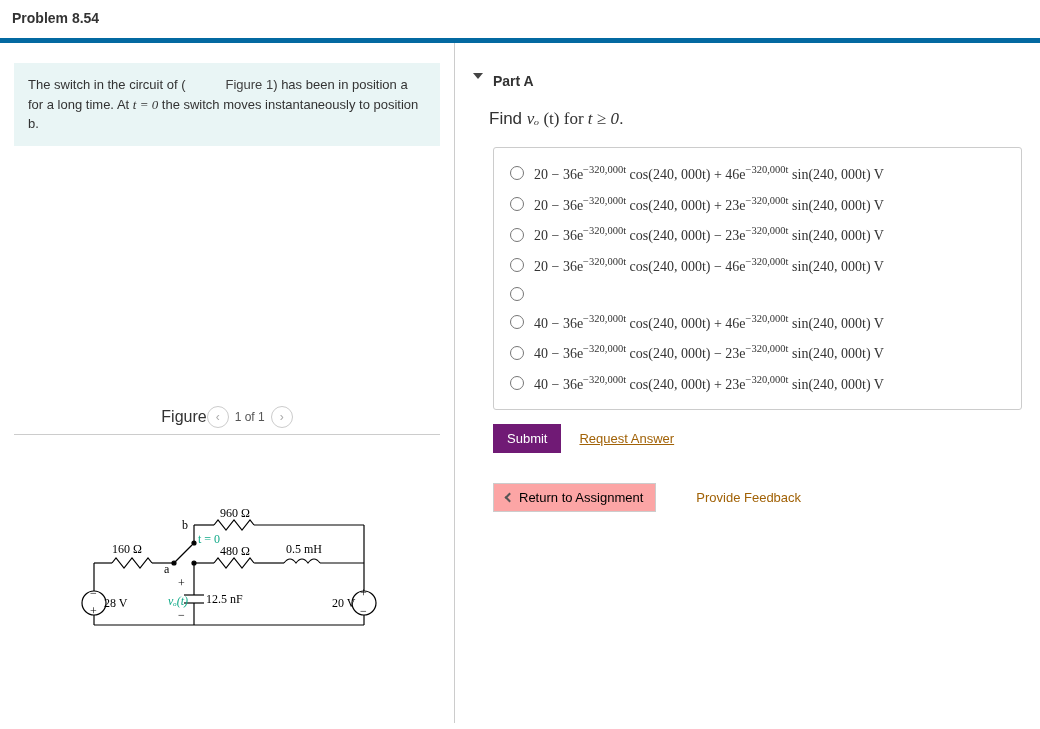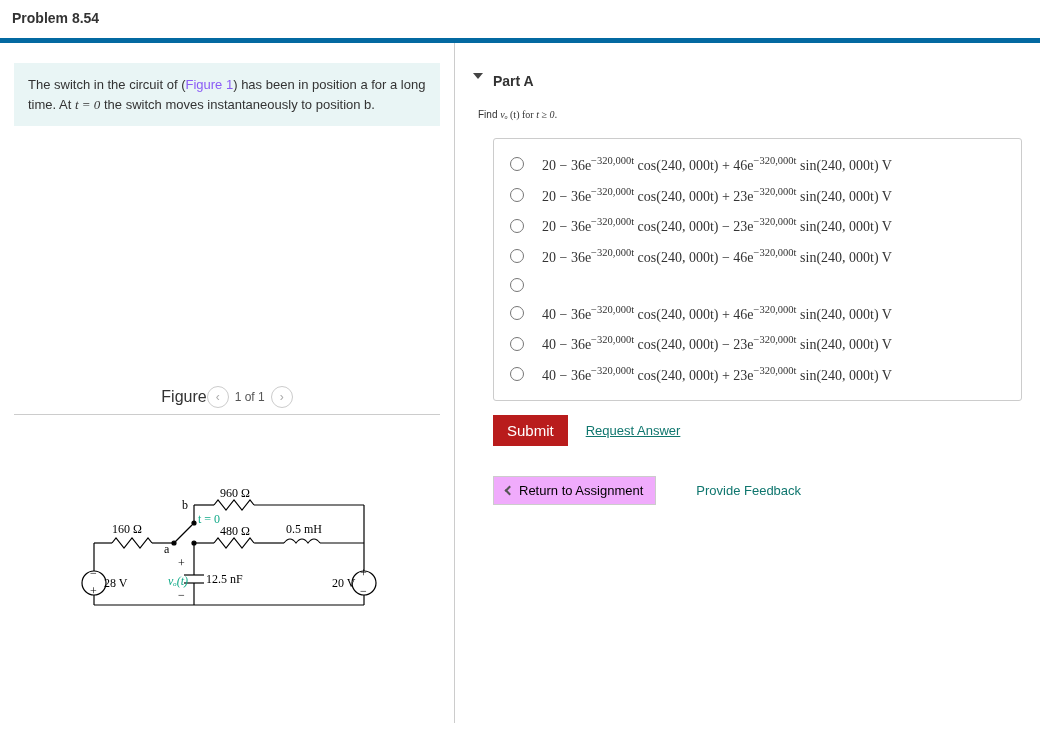--- a/index.html
+++ b/index.html
@@ -3,40 +3,40 @@
 <meta charset="utf-8">
 <style>
   * { box-sizing: border-box; margin: 0; padding: 0; }
   body { font-family: Arial, sans-serif; font-size: 13px; color: #333; background: #fff; width: 1040px; }
   .header { padding: 10px 12px 12px; border-bottom: 5px solid #0369a1; }
   .problem-title { font-weight: bold; font-size: 14px; }
   .main { display: flex; min-height: 680px; }
   .left-col { width: 455px; border-right: 1px solid #ccc; padding: 20px 14px 10px; }
   .right-col { flex: 1; padding: 30px 18px 10px; }
   .info-box { background: #e9f5f5; padding: 12px 14px; font-size: 13px; line-height: 1.5; margin-bottom: 30px; }
-  .info-box .fig-link { color: #8b5cf6; }
+  .info-box .fig-link { color: #404040; margin-left: 40px; }
   .figure-head { display: flex; align-items: center; justify-content: center; border-bottom: 1px solid #ccc; padding-bottom: 6px; margin-top: 260px; }
   .figure-label { font-size: 16px; }
   .pager { display: flex; align-items: center; gap: 6px; color: #555; font-size: 12px; }
   .pager-btn { width: 22px; height: 22px; border: 1px solid #ccc; border-radius: 50%; display: flex; align-items: center; justify-content: center; color: #aaa; background: #fff; cursor: pointer; }
   .circuit { margin-top: 60px; padding-left: 60px; }
   .part-head { display: flex; align-items: flex-start; gap: 10px; margin-bottom: 20px; }
   .caret { width: 0; height: 0; border-left: 5px solid transparent; border-right: 5px solid transparent; border-top: 6px solid #444; }
   .part-title { font-weight: bold; font-size: 14px; }
-  .prompt { margin: 0 0 18px 5px; font-size: 10px; }
+  .prompt { margin: 0 0 18px 16px; font-size: 17px; }
   .options-box { border: 1px solid #ccc; border-radius: 3px; padding: 10px 14px; margin-left: 20px; }
-  .option-row { display: flex; align-items: center; gap: 18px; padding: 6px 2px; font-size: 14px; font-family: "Times New Roman", serif; }
+  .option-row { display: flex; align-items: center; gap: 10px; padding: 6px 2px; font-size: 14px; font-family: "Times New Roman", serif; }
   .option-row input[type=radio] { width: 14px; height: 14px; }
   .expo { font-size: 0.75em; vertical-align: super; }
   .actions { margin: 14px 0 0 20px; display: flex; align-items: center; gap: 18px; }
-  .submit-btn { background: #b91c1c; color: #fff; border: none; padding: 7px 14px; font-size: 15px; cursor: pointer; }
-  .link { color: #0f766e; text-decoration: underline; cursor: pointer; font-size: 13px; }
+  .submit-btn { background: #701a75; color: #fff; border: none; padding: 7px 14px; font-size: 13px; cursor: pointer; }
+  .link { color: #a16207; text-decoration: underline; cursor: pointer; font-size: 13px; }
   .link.noul { text-decoration: none; }
   .return-row { margin: 30px 0 0 20px; display: flex; align-items: center; gap: 40px; }
-  .return-btn { border: 1px solid #ccc; background: #f0abfc; padding: 6px 12px; font-size: 13px; cursor: pointer; display: flex; align-items: center; gap: 6px; }
+  .return-btn { border: 1px solid #ccc; background: #fca5a5; padding: 6px 12px; font-size: 13px; cursor: pointer; display: flex; align-items: center; gap: 6px; }
   .chevron-left { display: inline-block; width: 7px; height: 7px; border-left: 2px solid #555; border-bottom: 2px solid #555; transform: rotate(45deg); }
 </style>
 </head>
 <body>
 
 <div class="header">
   <div class="problem-title">Problem 8.54</div>
 </div>
 
 <div class="main">

